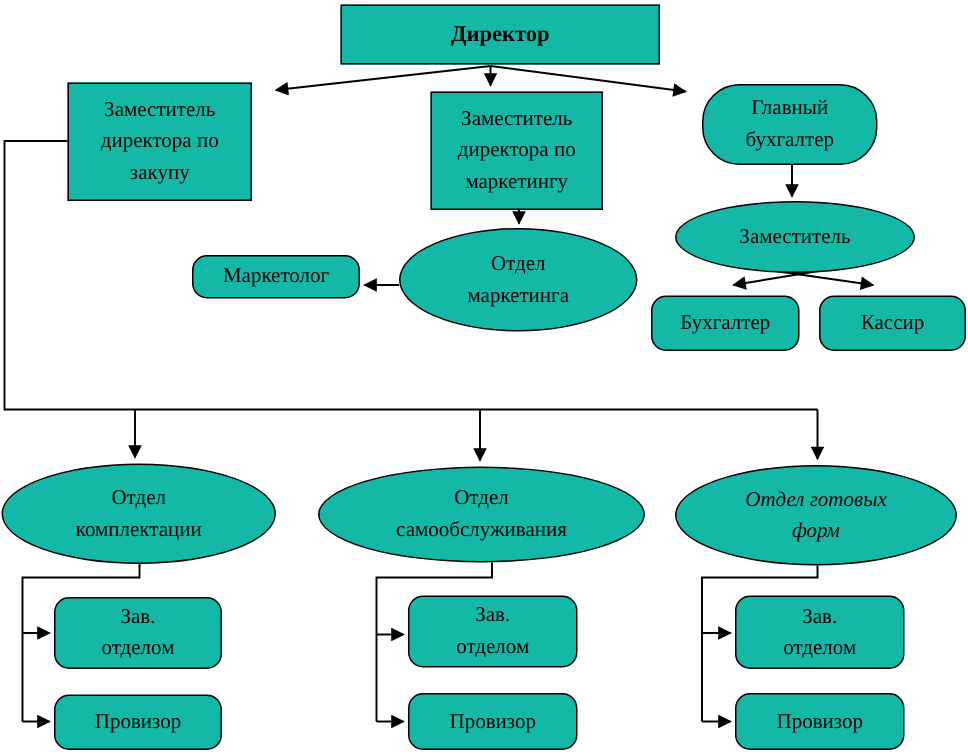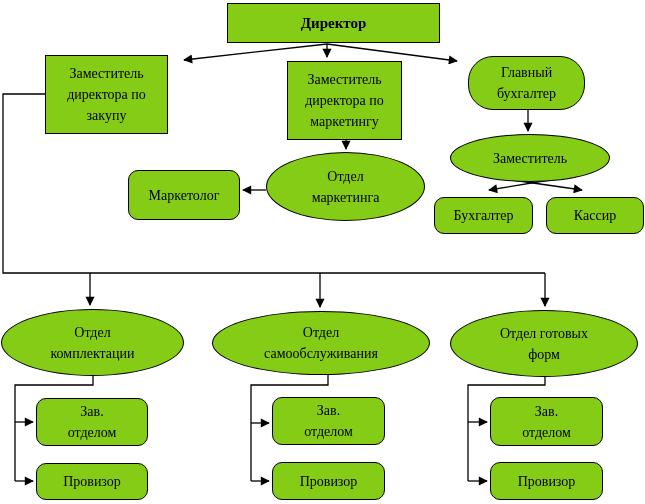--- a/index.html
+++ b/index.html
@@ -7,21 +7,21 @@
     position:relative;
     width:645px;height:504px;
     background:#ffffff;
     font-family:"Liberation Serif", serif;
     color:#000;
     overflow:hidden;
   }
   .node{
     position:absolute;
     box-sizing:border-box;
-    background:#84cc16;
+    background:#14b8a6;
     border:1.5px solid #000;
     display:flex;
     align-items:center;
     justify-content:center;
     text-align:center;
     white-space:pre-line;
     font-size:14px;
     line-height:1.5;
     z-index:2;
   }
@@ -87,32 +87,32 @@
 
   <div class="node" style="left:468px;top:56px;width:117px;height:54px;border-radius:25px;">Главный
 бухгалтер</div>
 
   <div class="node ellipse" style="left:450px;top:134px;width:160px;height:48px;">Заместитель</div>
 
   <div class="node rbox" style="left:434px;top:197px;width:99px;height:37px;">Бухгалтер</div>
 
   <div class="node rbox" style="left:546px;top:197px;width:98px;height:37px;">Кассир</div>
 
-  <div class="node rbox" style="left:128px;top:170px;width:112px;height:50px;">Маркетолог</div>
+  <div class="node rbox" style="left:128px;top:170px;width:112px;height:29px;">Маркетолог</div>
 
   <div class="node ellipse" style="left:266px;top:152px;width:159px;height:69px;">Отдел
 маркетинга</div>
 
   <div class="node ellipse" style="left:1px;top:309px;width:183px;height:67px;">Отдел
 комплектации</div>
 
   <div class="node ellipse" style="left:212px;top:311px;width:218px;height:64px;">Отдел
 самообслуживания</div>
 
-  <div class="node ellipse" style="left:450px;top:310px;width:188px;height:67px;">Отдел готовых
+  <div class="node ellipse" style="left:450px;top:310px;width:188px;height:67px;font-style:italic;">Отдел готовых
 форм</div>
 
   <div class="node rbox" style="left:36px;top:398px;width:112px;height:48px;">Зав.
 отделом</div>
 
   <div class="node rbox" style="left:36px;top:463px;width:112px;height:37px;">Провизор</div>
 
   <div class="node rbox" style="left:272px;top:397px;width:113px;height:48px;">Зав.
 отделом</div>
 

